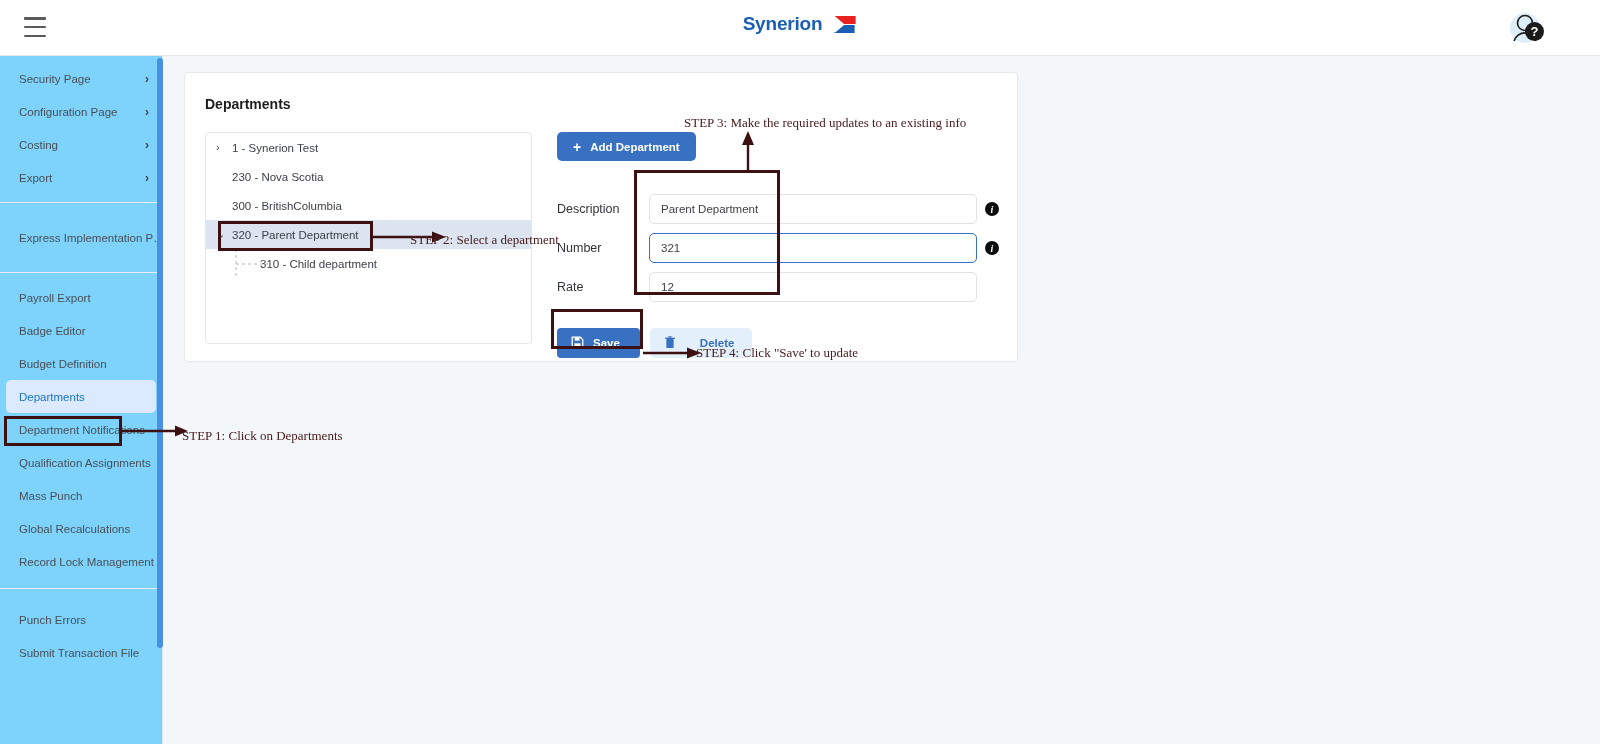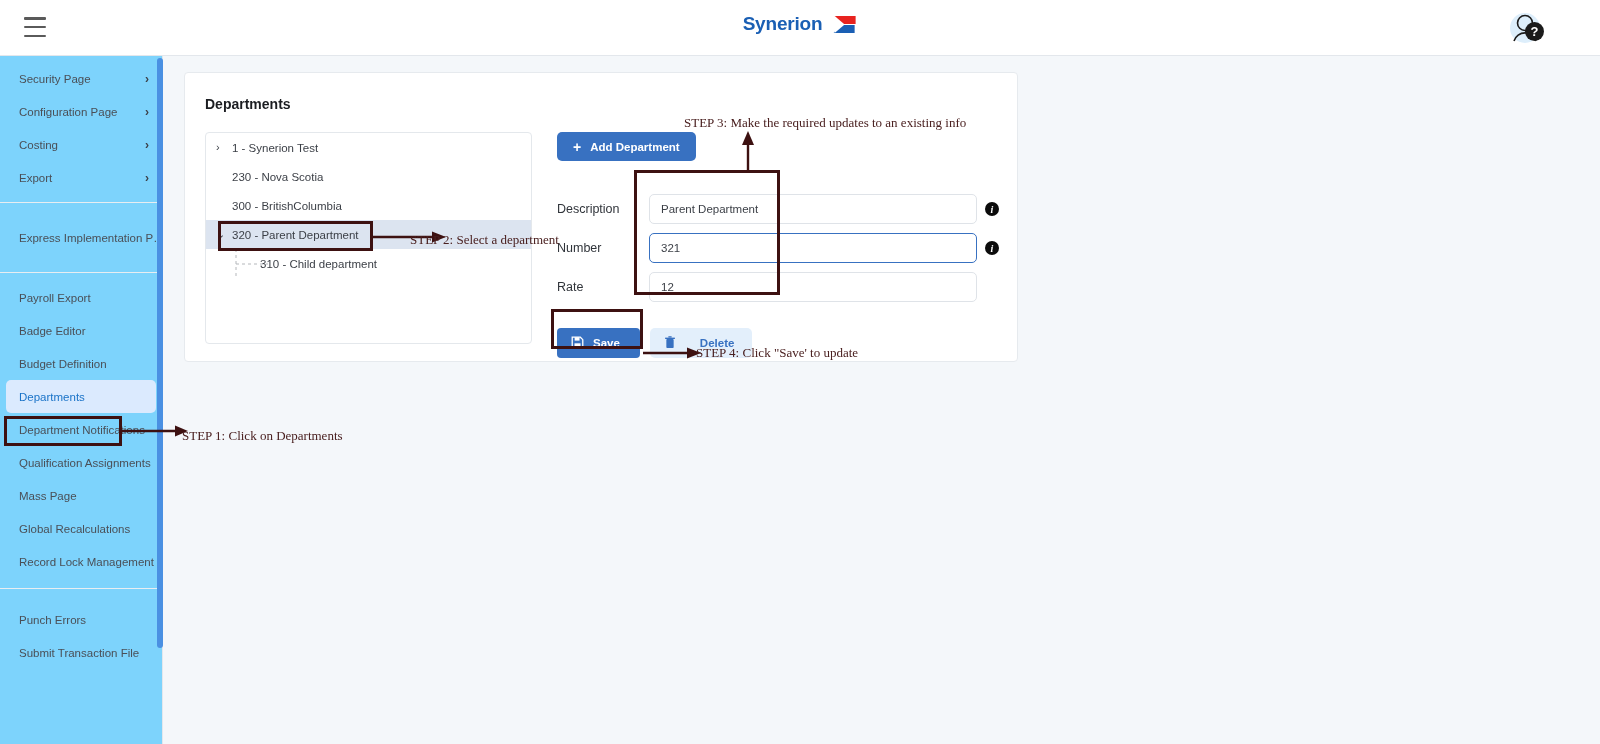--- a/index.html
+++ b/index.html
@@ -264,21 +264,21 @@
       <div class="side-item active">
         <span>Departments</span>
       </div>
       <div class="side-item">
         <span>Department Notifications</span>
       </div>
       <div class="side-item">
         <span>Qualification Assignments</span>
       </div>
       <div class="side-item">
-        <span>Mass Page</span>
+        <span>Mass Punch</span>
       </div>
       <div class="side-item">
         <span>Global Recalculations</span>
       </div>
       <div class="side-item">
         <span>Record Lock Management</span>
       </div>
     </div>
 
     <div class="side-group last" style="padding:14px 0 8px 0;">

